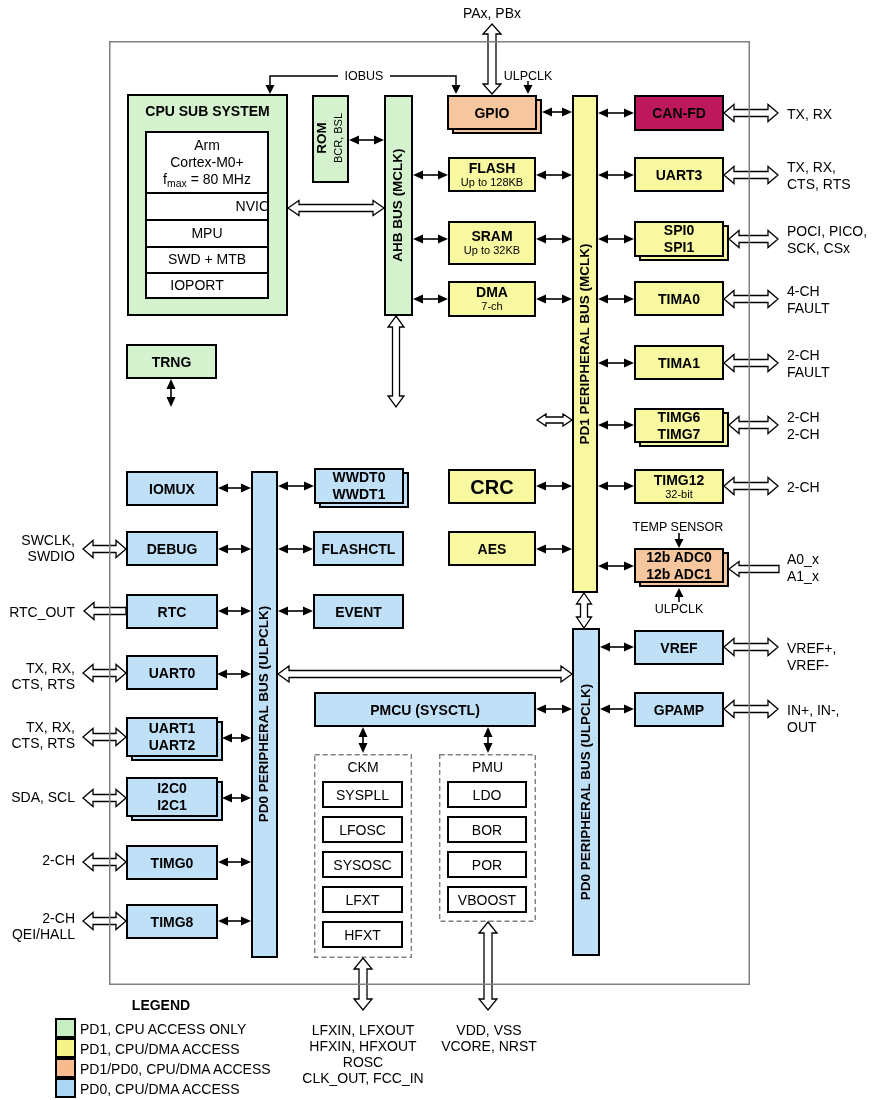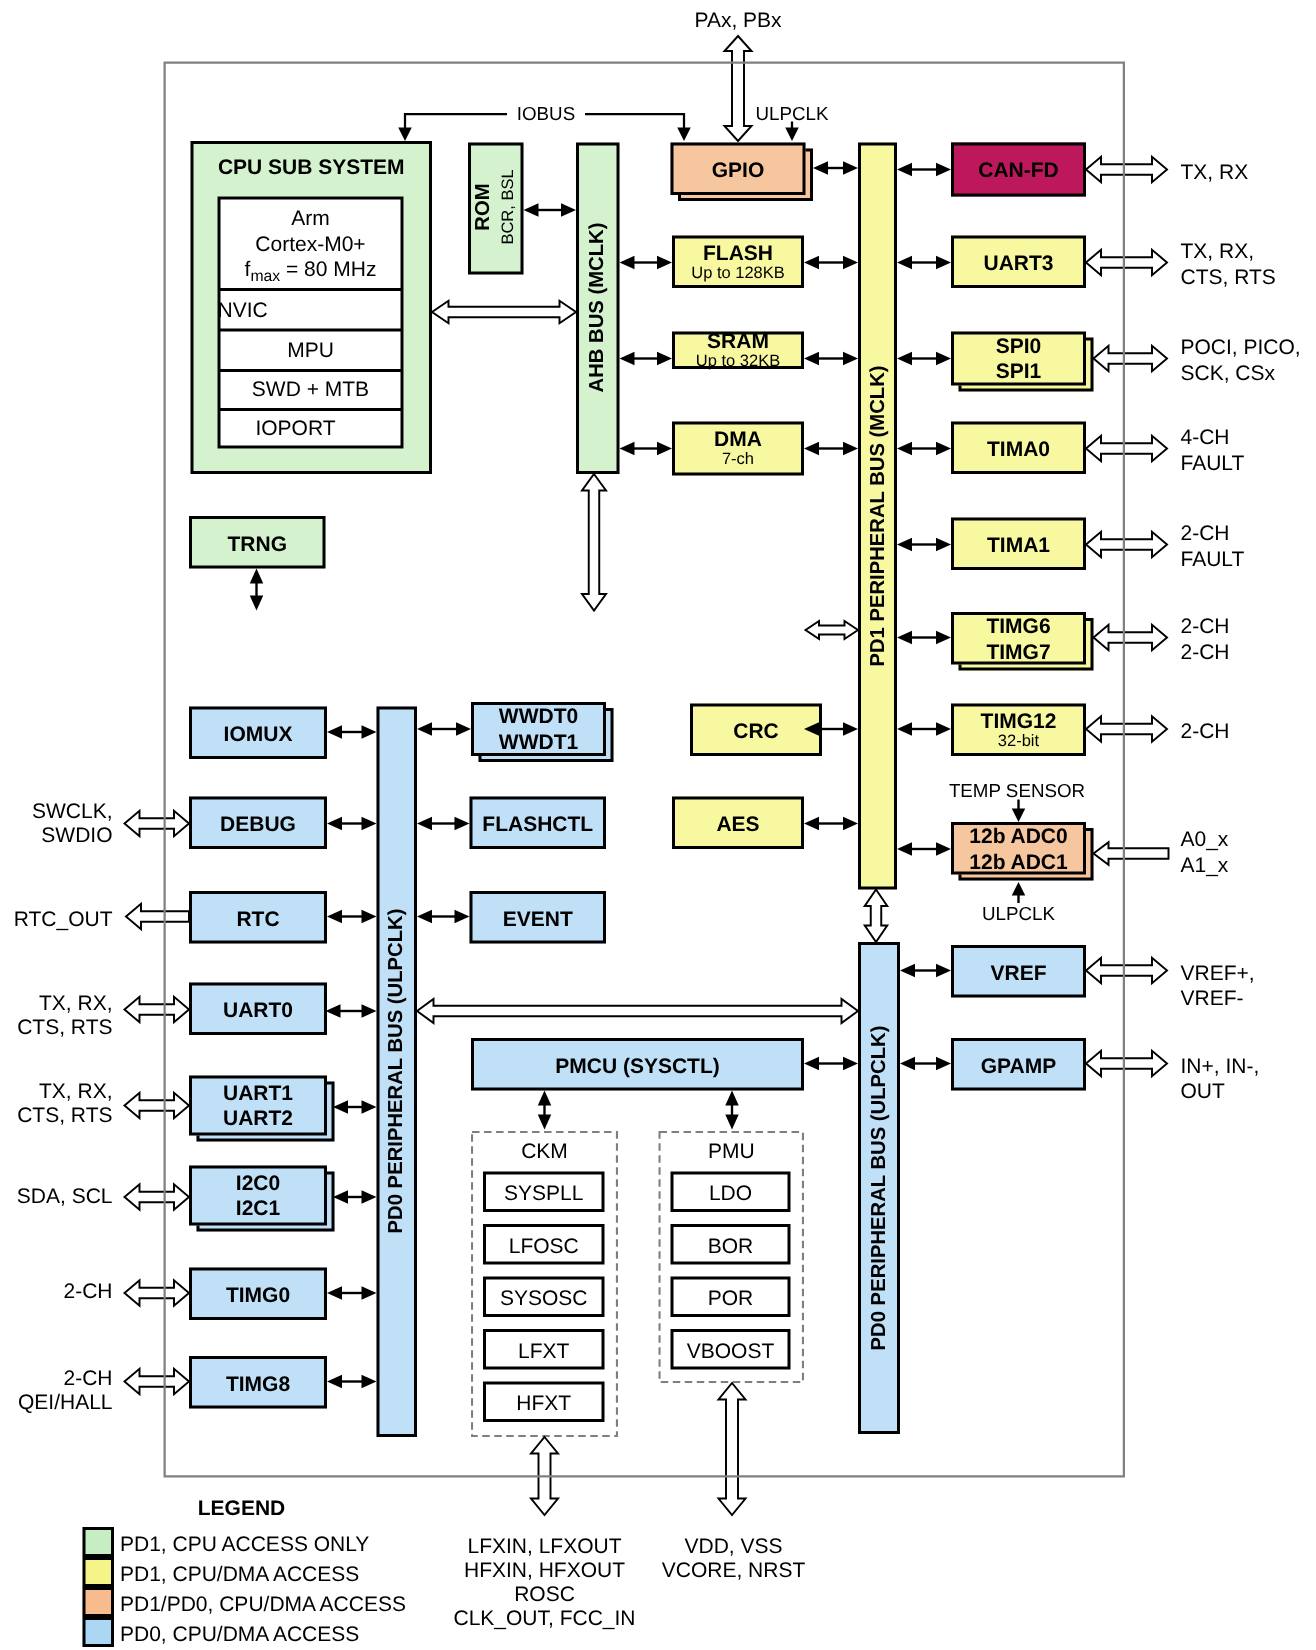--- a/index.html
+++ b/index.html
@@ -15,21 +15,21 @@
 <div class="bx lbl " style="left:127px;top:94px;width:161px;height:222px;background:#d5f2cf;font-size:14px;line-height:16px;">
       <div style="line-height:16px"></div>
     </div>
 <div class="tx" style="left:127px;top:103px;width:161px;text-align:center;font-size:14px;font-weight:bold">CPU SUB SYSTEM</div>
 <div class="bx" style="left:145px;top:131px;width:124px;height:168px;background:#fff"></div>
 <div style="position:absolute;left:146px;top:192px;width:122px;height:2px;background:#000"></div>
 <div style="position:absolute;left:146px;top:219px;width:122px;height:2px;background:#000"></div>
 <div style="position:absolute;left:146px;top:246px;width:122px;height:2px;background:#000"></div>
 <div style="position:absolute;left:146px;top:272px;width:122px;height:2px;background:#000"></div>
 <div class="tx" style="left:145px;top:137px;width:124px;text-align:center;font-size:14px;line-height:17px">Arm<br>Cortex-M0+<br>f<span style="font-size:10.5px;vertical-align:-3px">max</span> = 80 MHz</div>
-<div class="tx" style="left:145px;top:198px;width:124px;text-align:left;font-size:14px">NVIC</div>
+<div class="tx" style="left:145px;top:198px;width:124px;text-align:right;font-size:14px">NVIC</div>
 <div class="tx" style="left:145px;top:225px;width:124px;text-align:center;font-size:14px">MPU</div>
 <div class="tx" style="left:145px;top:251px;width:124px;text-align:center;font-size:14px">SWD + MTB</div>
 <div class="tx" style="left:145px;top:277px;width:104px;text-align:center;font-size:14px">IOPORT</div>
 <div class="bx lbl " style="left:312px;top:95px;width:37px;height:88px;background:#d5f2cf;font-size:14px;line-height:16px;">
       <div style="line-height:16px"></div>
     </div>
 <div class="vt" style="left:272px;top:128px;width:100px;font-size:13px"><span style="font-weight:bold;font-size:13.5px">ROM</span></div>
 <div class="vt" style="left:288px;top:128px;width:100px;font-size:13px"><span style="font-size:11px">BCR, BSL</span></div>
 <div class="bx lbl " style="left:384px;top:95px;width:29px;height:221px;background:#d5f2cf;font-size:14px;line-height:16px;">
       <div style="line-height:16px"></div>
@@ -38,21 +38,21 @@
 <div class="bx lbl " style="left:126px;top:344px;width:91px;height:35px;background:#d5f2cf;font-size:14px;line-height:16px;">
       <div style="line-height:16px"><b>TRNG</b></div>
     </div>
 <div class="bx lbl " style="left:572px;top:95px;width:26px;height:498px;background:#f7f8a0;font-size:14px;line-height:16px;">
       <div style="line-height:16px"></div>
     </div>
 <div class="vt" style="left:435px;top:334px;width:300px;font-size:13.5px"><b>PD1 PERIPHERAL BUS (MCLK)</b></div>
 <div class="bx lbl " style="left:448px;top:157px;width:88px;height:35px;background:#f7f8a0;font-size:14px;line-height:15px;">
       <div style="line-height:15px"><b>FLASH</b><div class="sm">Up to 128KB</div></div>
     </div>
-<div class="bx lbl " style="left:448px;top:221px;width:88px;height:25px;background:#f7f8a0;font-size:14px;line-height:15px;">
+<div class="bx lbl " style="left:448px;top:221px;width:88px;height:44px;background:#f7f8a0;font-size:14px;line-height:15px;">
       <div style="line-height:15px"><b>SRAM</b><div class="sm">Up to 32KB</div></div>
     </div>
 <div class="bx lbl " style="left:448px;top:281px;width:88px;height:36px;background:#f7f8a0;font-size:14px;line-height:15px;">
       <div style="line-height:15px"><b>DMA</b><div class="sm">7-ch</div></div>
     </div>
 <div class="bx lbl " style="left:634px;top:95px;width:90px;height:36px;background:#be185d;font-size:14px;line-height:16px;">
       <div style="line-height:16px"><b>CAN-FD</b></div>
     </div>
 <div class="bx lbl " style="left:634px;top:157px;width:90px;height:35px;background:#f7f8a0;font-size:14px;line-height:16px;">
       <div style="line-height:16px"><b>UART3</b></div>
@@ -67,21 +67,21 @@
 <div class="bx lbl " style="left:634px;top:345px;width:90px;height:35px;background:#f7f8a0;font-size:14px;line-height:16px;">
       <div style="line-height:16px"><b>TIMA1</b></div>
     </div>
 <div class="bx" style="left:639px;top:412px;width:90px;height:35px;background:#f7f8a0"></div>
 <div class="bx lbl " style="left:634px;top:408px;width:90px;height:35px;background:#f7f8a0;font-size:14px;line-height:17px;">
       <div style="line-height:17px"><b>TIMG6</b><br><b>TIMG7</b></div>
     </div>
 <div class="bx lbl " style="left:634px;top:469px;width:90px;height:35px;background:#f7f8a0;font-size:14px;line-height:15px;">
       <div style="line-height:15px"><b>TIMG12</b><div class="sm">32-bit</div></div>
     </div>
-<div class="bx lbl " style="left:448px;top:469px;width:88px;height:35px;background:#f7f8a0;font-size:14px;line-height:16px;margin-left:12px;">
+<div class="bx lbl " style="left:448px;top:469px;width:88px;height:35px;background:#f7f8a0;font-size:20px;line-height:16px;">
       <div style="line-height:16px"><b>CRC</b></div>
     </div>
 <div class="bx lbl " style="left:448px;top:531px;width:88px;height:35px;background:#f7f8a0;font-size:14px;line-height:16px;">
       <div style="line-height:16px"><b>AES</b></div>
     </div>
 <div class="bx" style="left:452px;top:99px;width:90px;height:35px;background:#f6c79f"></div>
 <div class="bx lbl " style="left:447px;top:95px;width:90px;height:35px;background:#f6c79f;font-size:14px;line-height:16px;">
       <div style="line-height:16px"><b>GPIO</b></div>
     </div>
 <div class="bx" style="left:639px;top:552px;width:90px;height:35px;background:#f6c79f"></div>

